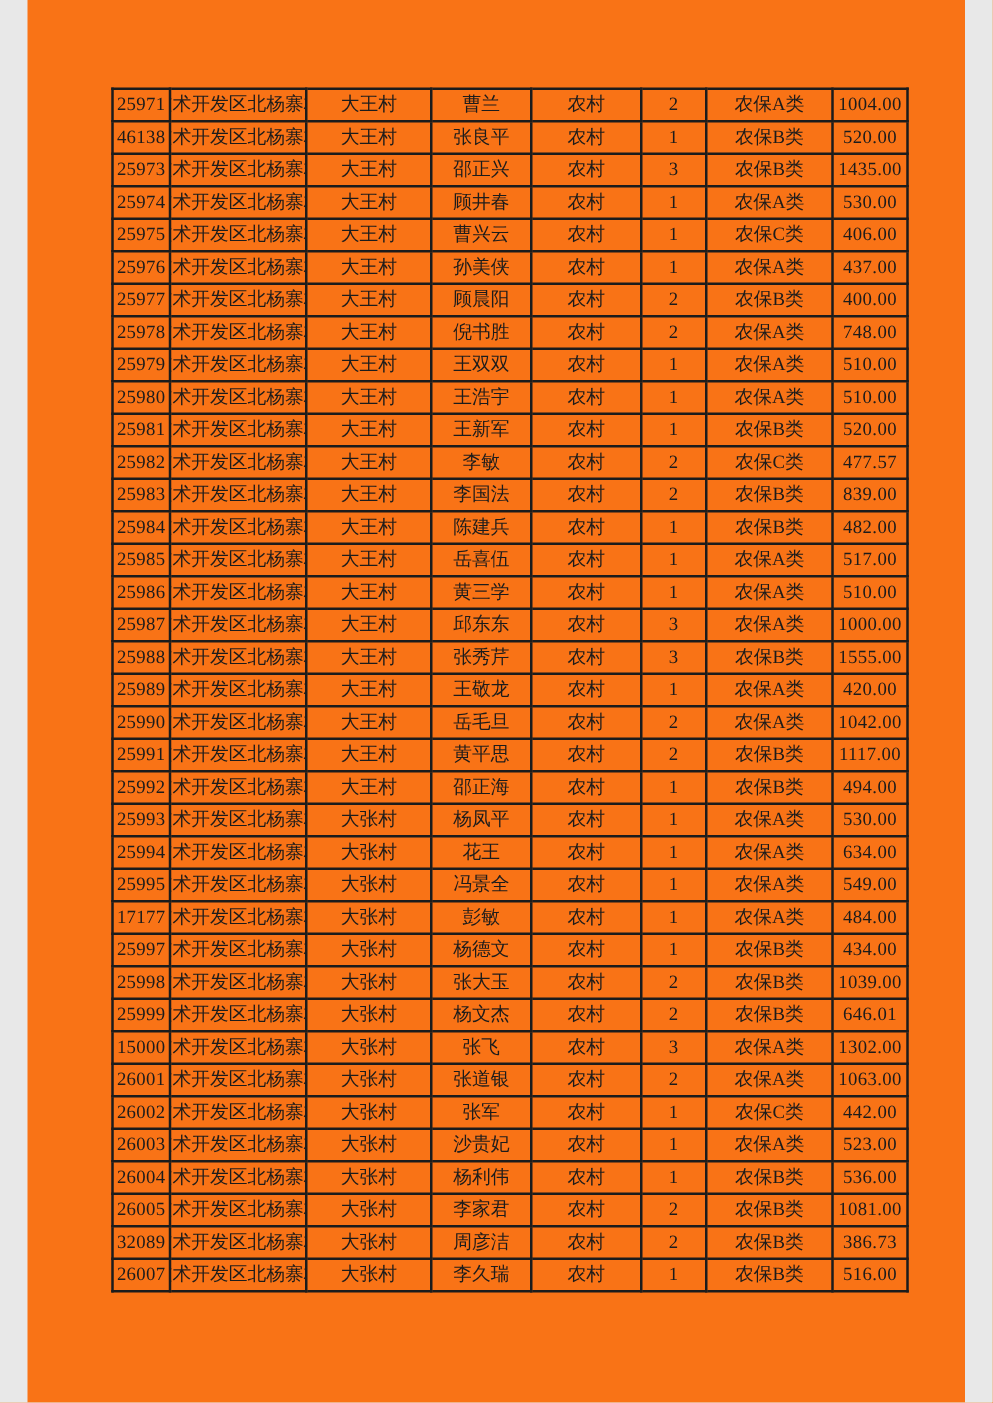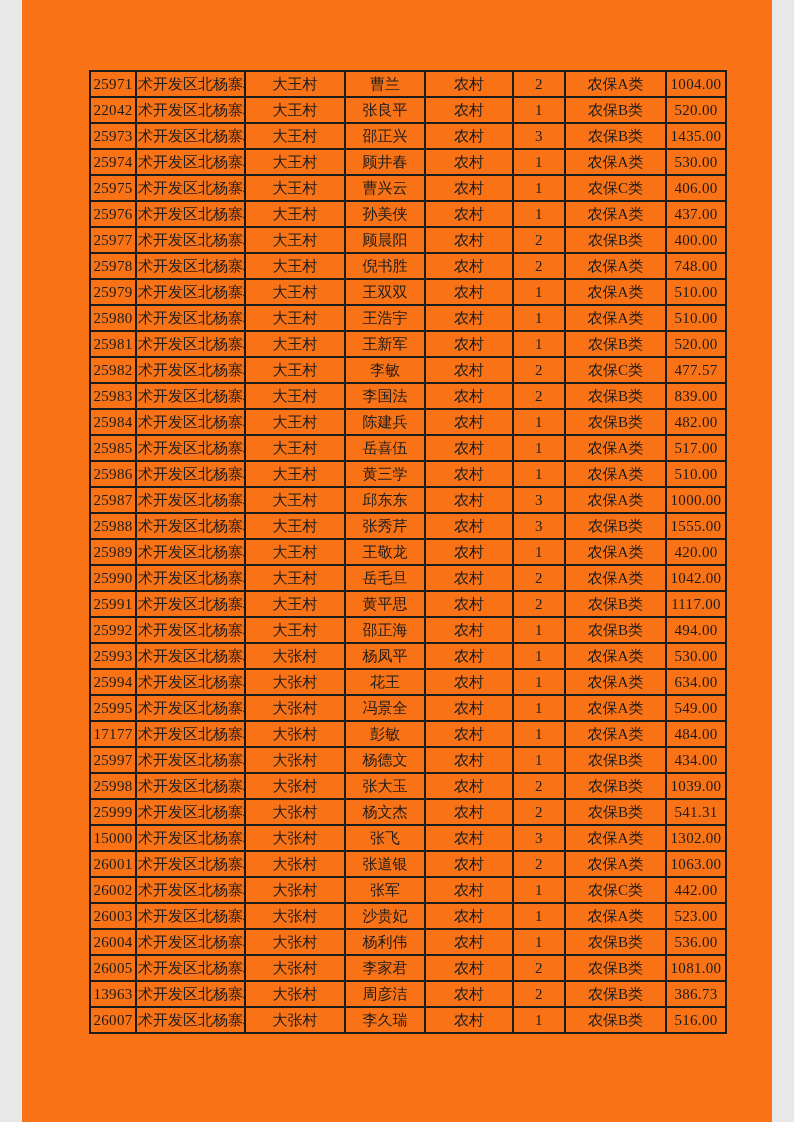--- a/index.html
+++ b/index.html
@@ -79,21 +79,21 @@
             <div class="clip"><span>技术开发区北杨寨村</span></div>
           </td>
           <td>大王村</td>
           <td>曹兰</td>
           <td>农村</td>
           <td class="num">2</td>
           <td>农保A类</td>
           <td class="num amount">1004.00</td>
         </tr>
         <tr>
-          <td class="num">22042</td>
+          <td class="num">46138</td>
           <td>
             <div class="clip"><span>技术开发区北杨寨村</span></div>
           </td>
           <td>大王村</td>
           <td>张良平</td>
           <td>农村</td>
           <td class="num">1</td>
           <td>农保B类</td>
           <td class="num amount">520.00</td>
         </tr>
@@ -412,21 +412,21 @@
         <tr>
           <td class="num">25999</td>
           <td>
             <div class="clip"><span>技术开发区北杨寨村</span></div>
           </td>
           <td>大张村</td>
           <td>杨文杰</td>
           <td>农村</td>
           <td class="num">2</td>
           <td>农保B类</td>
-          <td class="num amount">541.31</td>
+          <td class="num amount">646.01</td>
         </tr>
         <tr>
           <td class="num">15000</td>
           <td>
             <div class="clip"><span>技术开发区北杨寨村</span></div>
           </td>
           <td>大张村</td>
           <td>张飞</td>
           <td>农村</td>
           <td class="num">3</td>
@@ -487,21 +487,21 @@
             <div class="clip"><span>技术开发区北杨寨村</span></div>
           </td>
           <td>大张村</td>
           <td>李家君</td>
           <td>农村</td>
           <td class="num">2</td>
           <td>农保B类</td>
           <td class="num amount">1081.00</td>
         </tr>
         <tr>
-          <td class="num">13963</td>
+          <td class="num">32089</td>
           <td>
             <div class="clip"><span>技术开发区北杨寨村</span></div>
           </td>
           <td>大张村</td>
           <td>周彦洁</td>
           <td>农村</td>
           <td class="num">2</td>
           <td>农保B类</td>
           <td class="num amount">386.73</td>
         </tr>

